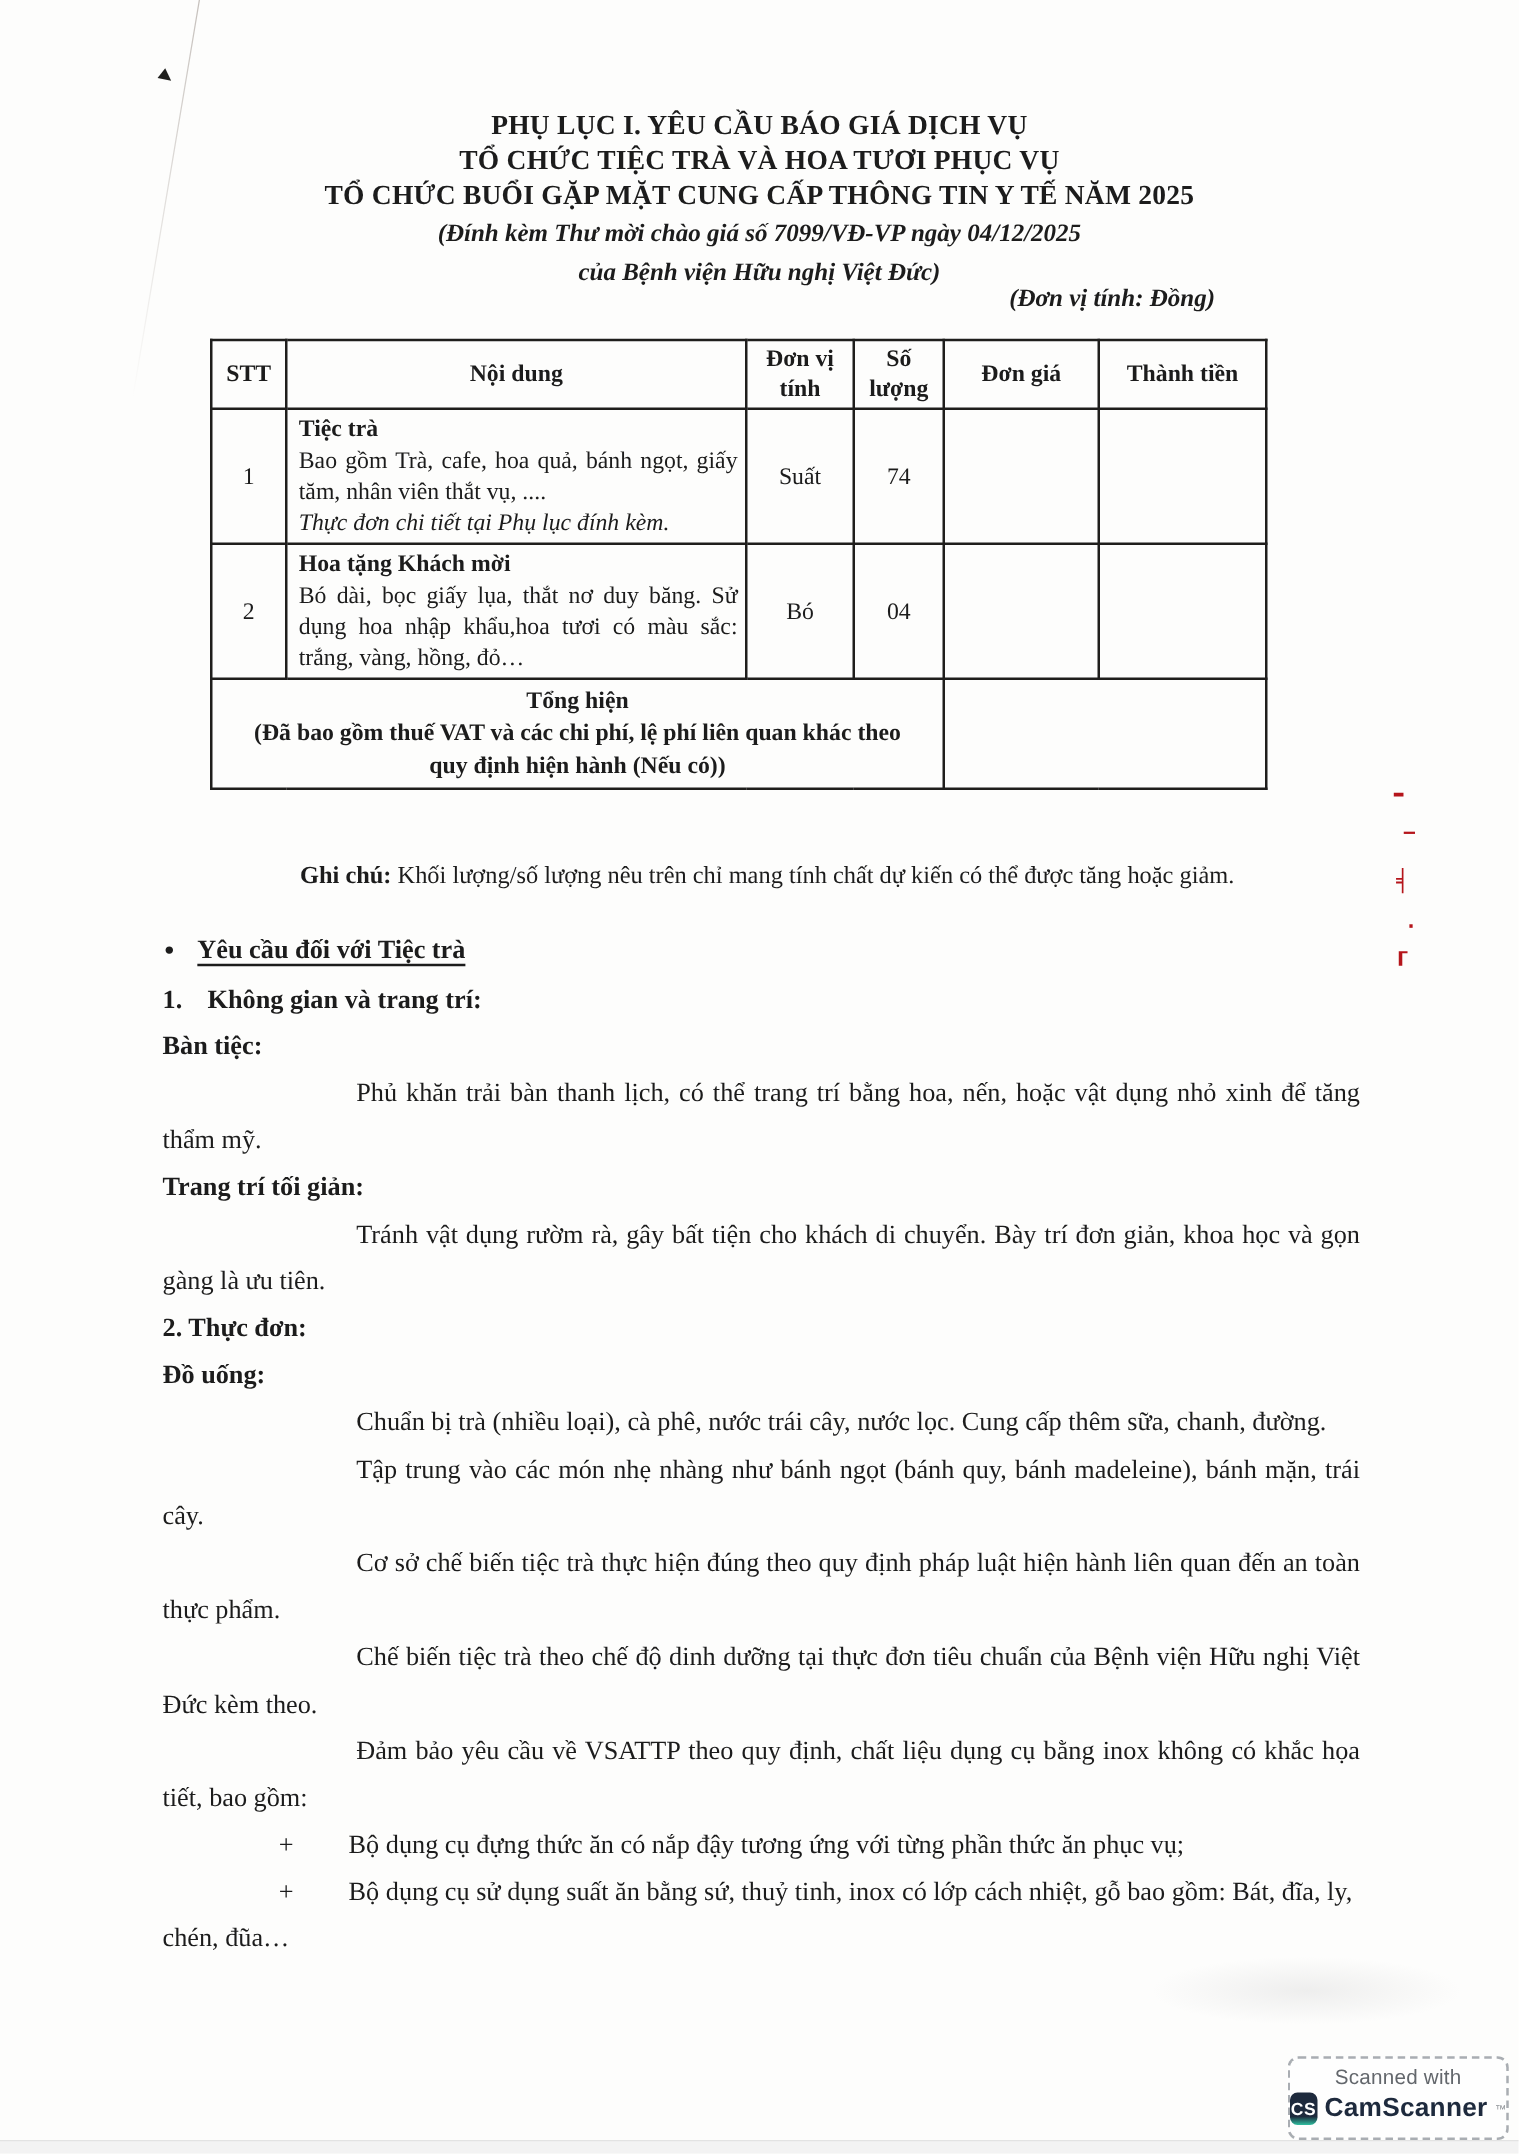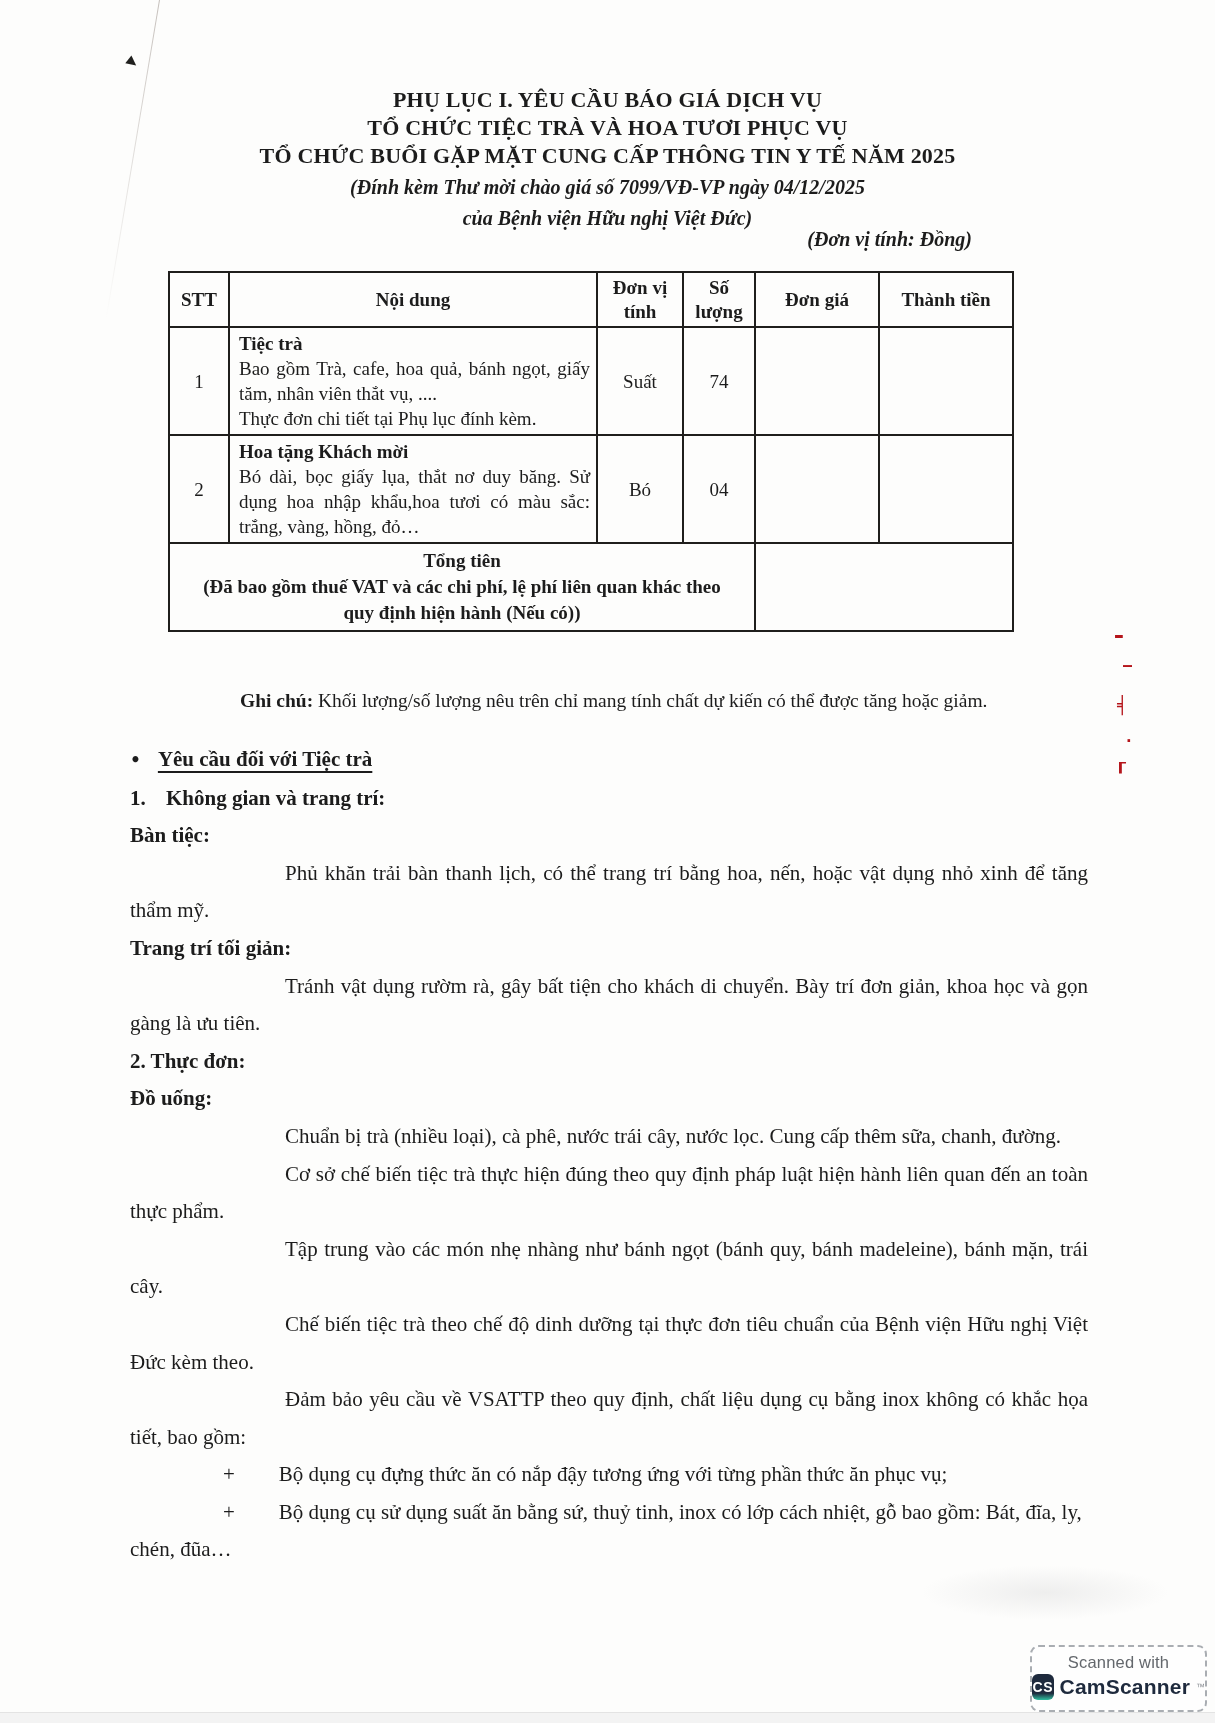--- a/index.html
+++ b/index.html
@@ -65,21 +65,21 @@
     padding:2px 8px;
     vertical-align:middle;
   }
   .doc-table th{font-weight:bold;text-align:center;height:49px;line-height:24px;padding:2px 4px;}
   .doc-table td.c-stt{text-align:center;}
   .doc-table td.c-mid{text-align:center;}
   .doc-table .row1 td{height:96px;}
   .doc-table .row2 td{height:88px;}
   .doc-table .cell-content{padding:3px 6px 3px 9px;vertical-align:top;}
   .doc-table .b{font-weight:bold;}
-  .doc-table .i{}
+  .doc-table .i{font-style:italic;}
   .doc-table .just{text-align:justify;}
   .doc-table .total-row td{height:71px;}
   .doc-table .total-cell{text-align:center;font-weight:bold;line-height:26px;padding:4px 30px;}
 
   
   .ghi-chu{
     position:absolute;left:240px;top:690px;width:900px;margin:0;
     font-size:19.5px;
   }
   .ghi-chu .lbl{font-weight:bold;}
@@ -185,42 +185,42 @@
           <div class="b">Hoa tặng Khách mời</div>
           <div class="just">Bó dài, bọc giấy lụa, thắt nơ duy băng. Sử dụng hoa nhập khẩu,hoa tươi có màu sắc: trắng, vàng, hồng, đỏ…</div>
         </td>
         <td class="c-mid">Bó</td>
         <td class="c-mid">04</td>
         <td></td>
         <td></td>
       </tr>
       <tr class="total-row">
         <td colspan="4" class="total-cell">
-          <div>Tổng tiên</div>
+          <div>Tổng hiện</div>
           <div>(Đã bao gồm thuế VAT và các chi phí, lệ phí liên quan khác theo quy định hiện hành (Nếu có))</div>
         </td>
         <td colspan="2"></td>
       </tr>
     </tbody>
   </table>
 
   <p class="ghi-chu"><span class="lbl">Ghi chú:</span><span> Khối lượng/số lượng nêu trên chỉ mang tính chất dự kiến có thể được tăng hoặc giảm.</span></p>
 
   <div class="reqs">
     <div class="bullet-head"><span class="blt">•</span><span class="head-u">Yêu cầu đối với Tiệc trà</span></div>
     <div class="numbered"><span class="num">1.</span><span>Không gian và trang trí:</span></div>
     <div class="sub">Bàn tiệc:</div>
     <p class="para">Phủ khăn trải bàn thanh lịch, có thể trang trí bằng hoa, nến, hoặc vật dụng nhỏ xinh để tăng thẩm mỹ.</p>
     <div class="sub">Trang trí tối giản:</div>
     <p class="para">Tránh vật dụng rườm rà, gây bất tiện cho khách di chuyển. Bày trí đơn giản, khoa học và gọn gàng là ưu tiên.</p>
     <div class="sub sub2">2. Thực đơn:</div>
     <div class="sub">Đồ uống:</div>
     <p class="para">Chuẩn bị trà (nhiều loại), cà phê, nước trái cây, nước lọc. Cung cấp thêm sữa, chanh, đường.</p>
+    <p class="para">Tập trung vào các món nhẹ nhàng như bánh ngọt (bánh quy, bánh madeleine), bánh mặn, trái cây.</p>
     <p class="para">Cơ sở chế biến tiệc trà thực hiện đúng theo quy định pháp luật hiện hành liên quan đến an toàn thực phẩm.</p>
-    <p class="para">Tập trung vào các món nhẹ nhàng như bánh ngọt (bánh quy, bánh madeleine), bánh mặn, trái cây.</p>
     <p class="para">Chế biến tiệc trà theo chế độ dinh dưỡng tại thực đơn tiêu chuẩn của Bệnh viện Hữu nghị Việt Đức kèm theo.</p>
     <p class="para">Đảm bảo yêu cầu về VSATTP theo quy định, chất liệu dụng cụ bằng inox không có khắc họa tiết, bao gồm:</p>
     <p class="para plus"><span class="plus-sign">+</span><span>Bộ dụng cụ đựng thức ăn có nắp đậy tương ứng với từng phần thức ăn phục vụ;</span></p>
     <p class="para plus"><span class="plus-sign">+</span><span>Bộ dụng cụ sử dụng suất ăn bằng sứ, thuỷ tinh, inox có lớp cách nhiệt, gỗ bao gồm: Bát, đĩa, ly, chén, đũa…</span></p>
   </div>
 
   <span class="red-mark rm1">▬</span>
   <span class="red-mark rm2">–</span>
   <span class="red-mark rm3">╡</span>
   <span class="red-mark rm4">·</span>

